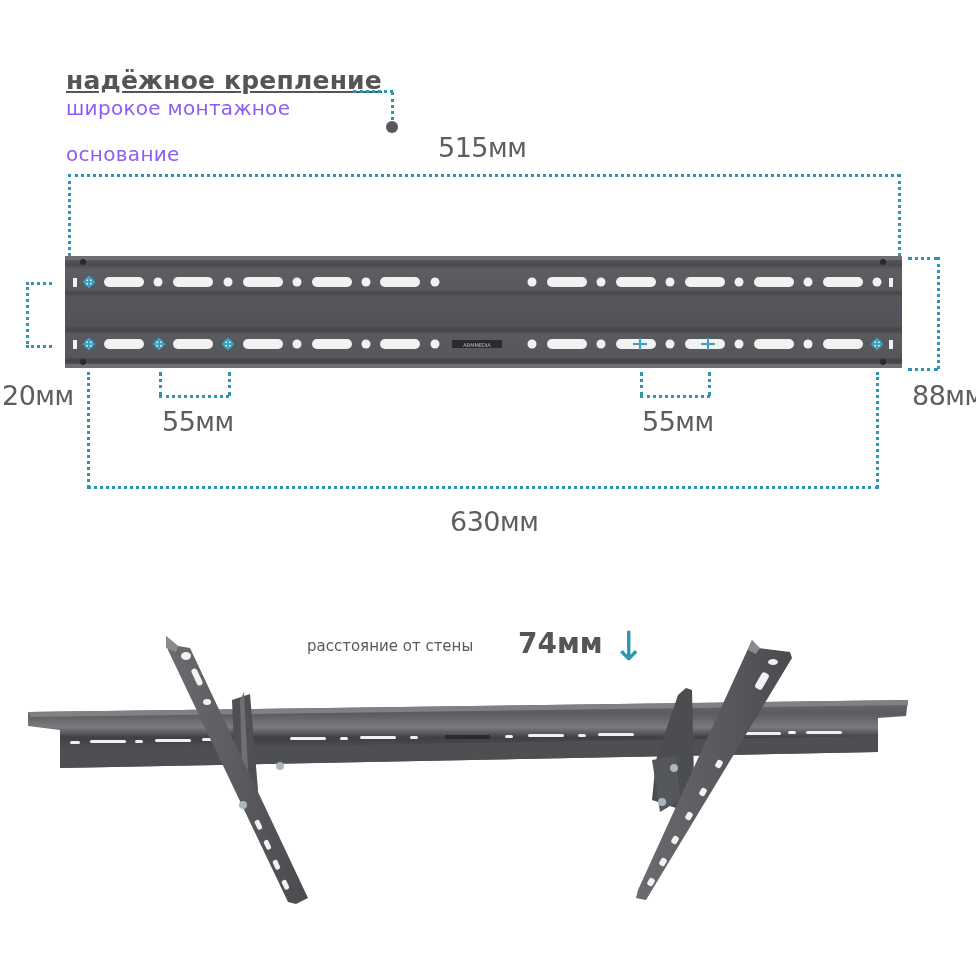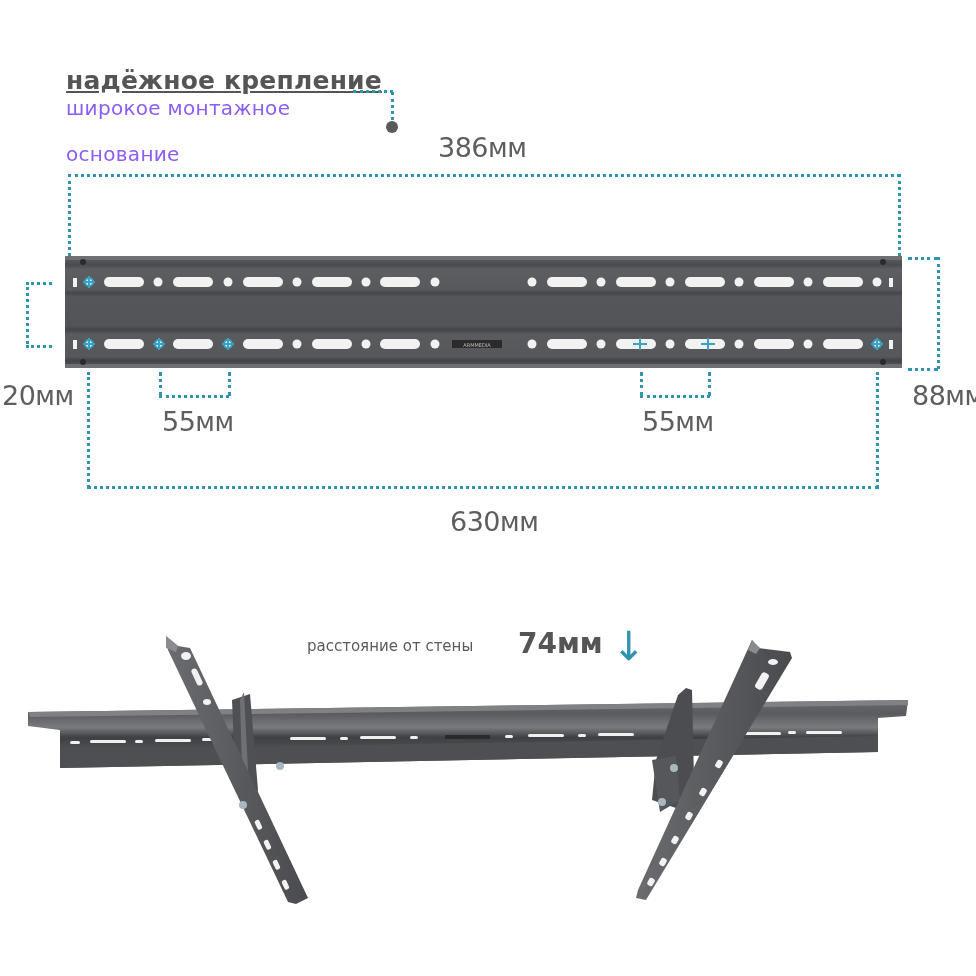--- a/index.html
+++ b/index.html
@@ -21,21 +21,21 @@
 <body>
 
 <div class="abs headline">надёжное крепление</div>
 <div class="abs sub" style="top:96px;">широкое монтажное</div>
 <div class="abs sub" style="top:124px;margin-top:18px;">основание</div>
 <div class="dot-h" style="left:353px; top:90px; width:40px;"></div>
 <div class="dot-v" style="left:391px; top:92px; height:28px;"></div>
 <div class="pin" style="left:386px; top:121px;"></div>
 
 <div class="abs dim" style="left:438px; top:132px;">
-  <span>386</span><span class="u">мм</span>
+  <span>515</span><span class="u">мм</span>
 </div>
 <div class="dot-h" style="left:68px; top:174px; width:832px;"></div>
 <div class="dot-v" style="left:68px; top:174px; height:82px;"></div>
 <div class="dot-v" style="left:898px; top:174px; height:82px;"></div>
 
 <svg width="976" height="976">
   <defs>
     <linearGradient id="plateGrad" x1="0" y1="0" x2="0" y2="1">
       <stop offset="0" stop-color="#5c5d60"></stop>
       <stop offset="0.08" stop-color="#4a4b4e"></stop>

